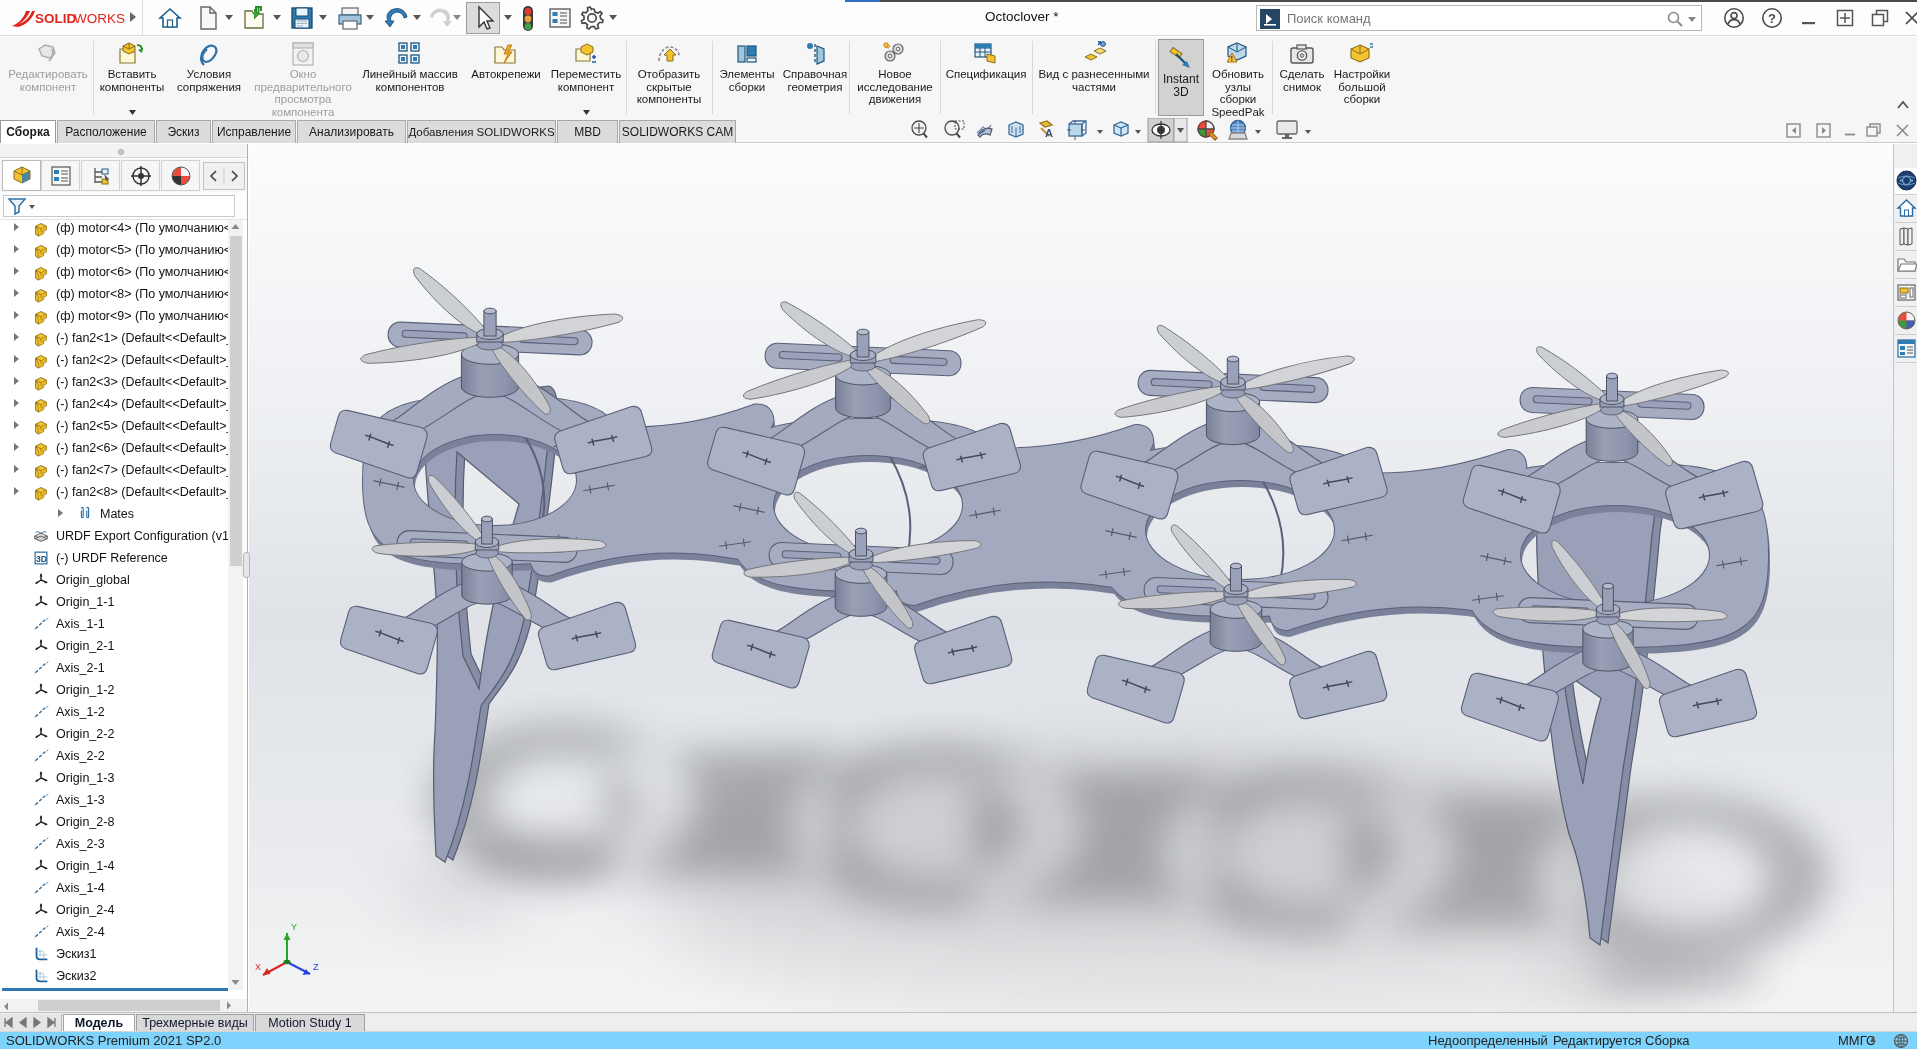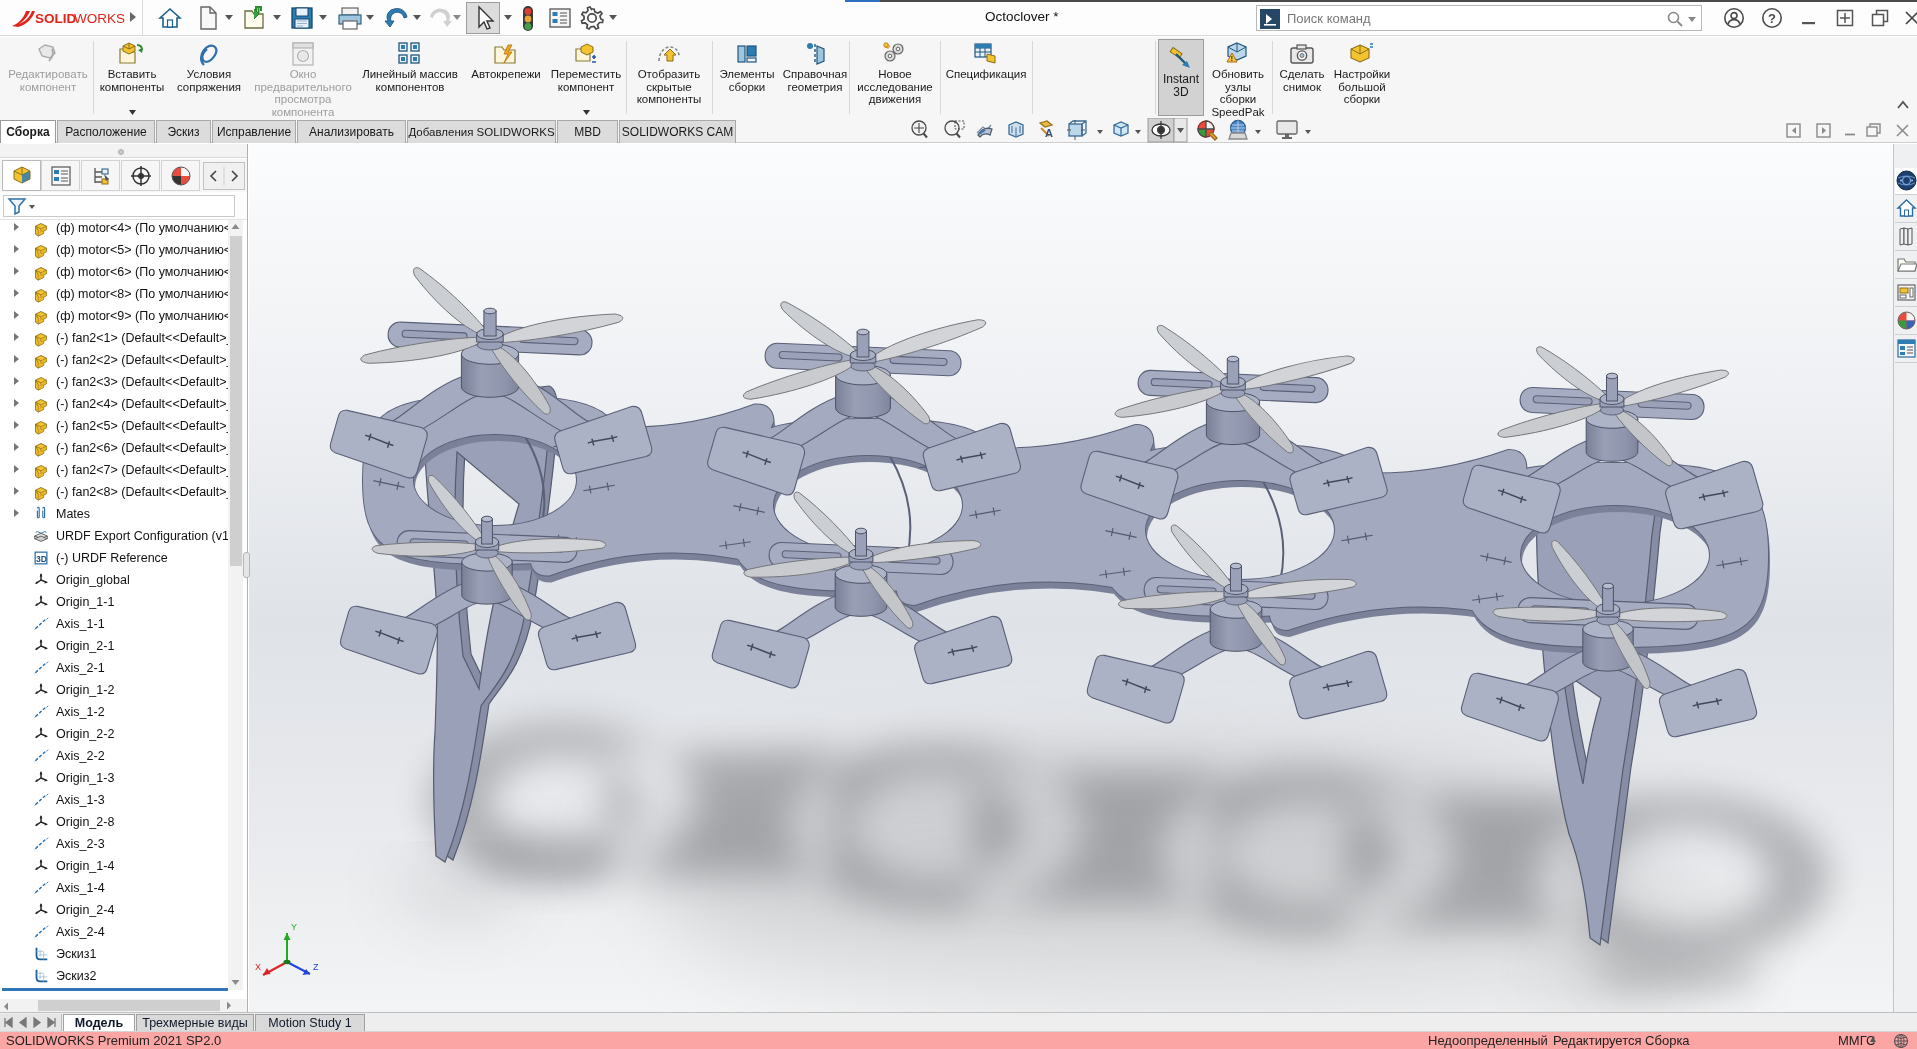--- a/index.html
+++ b/index.html
@@ -5,21 +5,21 @@
 * { margin:0; padding:0; box-sizing:border-box; }
 html,body { width:1917px; height:1049px; overflow:hidden; font-family:"Liberation Sans",sans-serif; background:#fff; }
 .abs { position:absolute; }
 #titlebar { left:0; top:0; width:1917px; height:36px; background:#fdfdfd; border-bottom:1px solid #d9d9d9; }
 #ribbon { left:0; top:37px; width:1917px; height:81px; background:#f6f6f7; }
 #tabrow { left:0; top:118px; width:1917px; height:25px; background:#f6f6f7; border-bottom:1px solid #cdcdcd; }
 #leftpanel { left:0; top:144px; width:248px; height:868px; background:#ffffff; border-right:1px solid #b0b0b0; }
 #viewport { left:249px; top:144px; width:1644px; height:868px; }
 #taskpane { left:1893px; top:144px; width:24px; height:868px; background:#eef0f2; border-left:1px solid #c5c5c5; }
 #bottomtabs { left:0; top:1012px; width:1917px; height:19px; background:#eeeeee; border-top:1px solid #c0c0c0; }
-#statusbar { left:0; top:1031px; width:1917px; height:18px; background:#fca5a5; border-top:1px solid #d5d5d5; font-size:13px; color:#222; }
+#statusbar { left:0; top:1031px; width:1917px; height:18px; background:#7dd3fc; border-top:1px solid #d5d5d5; font-size:13px; color:#222; }
 .sep { position:absolute; top:4px; bottom:4px; width:1px; background:#d8d8d8; }
 .rbtn { position:absolute; top:0; height:81px; text-align:center; font-size:11.5px; color:#1a1a1a; line-height:12.5px; }
 .rbtn .ric { display:block; margin:4px auto 1px; width:26px; height:26px; }
 .rbtn.dis { color:#9d9d9d; }
 .tab { position:absolute; top:2px; height:23px; line-height:22px; font-size:12px; color:#1a1a1a; text-align:center; background:#dcdcdc; border:1px solid #a9a9a9; border-bottom:none; white-space:nowrap; overflow:hidden; }
 .tab.active { background:#ffffff; font-weight:bold; border:1px solid #9a9a9a; border-bottom:none; z-index:2; }
 .trow { position:absolute; left:0; width:100%; height:22px; font-size:12.5px; color:#111; line-height:22px; white-space:nowrap; }
 .trow .exp { position:absolute; left:14px; top:6px; width:0; height:0; border-left:5px solid #777; border-top:4px solid transparent; border-bottom:4px solid transparent; }
 .trow .lbl { position:absolute; left:56px; top:0; }
 .trow .ticon { position:absolute; left:32px; top:2px; width:18px; height:18px; }
@@ -282,20 +282,32 @@
   <div class="rbtn" style="left:942px;width:88px;">
     <svg class="ric" viewBox="0 0 26 26">
         <rect x="2" y="3" width="16" height="13" fill="#e9f2f9" stroke="#20567e" stroke-width="1.2"></rect>
         <path d="M2 7 L18 7 M2 11 L18 11 M7 3 L7 16 M12 3 L12 16" stroke="#20567e" stroke-width="1"></path>
         <rect x="2" y="3" width="16" height="4" fill="#2d7db3"></rect>
         <path d="M14 13 L22 15 L22 22 L14 20 Z" fill="#f4c430" stroke="#8a6d1a" stroke-width="1"></path>
       </svg>
     Спецификация
   </div>
   <div class="sep" style="left:1032px;"></div>
+  <div class="rbtn" style="left:1034px;width:120px;">
+    <svg class="ric" viewBox="0 0 26 26">
+        <path d="M4 16 L10 13 L16 16 L10 19 Z" fill="#f4c430" stroke="#8a6d1a" stroke-width="1"></path>
+        <path d="M13 10 L19 7 L25 10 L19 13 Z" fill="#f5d878" stroke="#8a6d1a" stroke-width="1"></path>
+        <path d="M17 4 L20 1 M20 1 L17 1 M20 1 L20 4" stroke="#2255aa" stroke-width="1.3" fill="none"></path>
+        <circle cx="22" cy="3" r="2.4" fill="#6fa8d6" stroke="#20567e"></circle>
+      </svg>
+    Вид с разнесенными<br>частями
+    <svg class="abs" style="left:56px;top:86px;" width="9" height="7">
+        <path d="M1 1 L8 1 L4.5 6 Z" fill="#333"></path>
+      </svg>
+  </div>
   <div class="sep" style="left:1155px;"></div>
   <div class="abs" style="left:1158px;top:2px;width:46px;height:77px;background:#d2d2d2;border:1px solid #9b9b9b;text-align:center;font-size:12px;line-height:13px;color:#1a1a1a;">
     <svg style="display:block;margin:5px auto 2px;" width="26" height="26" viewBox="0 0 26 26">
         <path d="M3 5 L14 5 L14 10 L3 10 Z" fill="#f4c430" stroke="#8a6d1a" transform="rotate(35 8 7)"></path>
         <path d="M8 9 L19 20" stroke="#20567e" stroke-width="2.4"></path>
         <path d="M22 23 L14 20 L19 16 Z" fill="#2d7db3"></path>
       </svg>
     Instant<br>3D
   </div>
   <div class="rbtn" style="left:1206px;width:64px;">
@@ -598,21 +610,21 @@
         </svg>
         <span class="lbl">(-) fan2&lt;7&gt; (Default&lt;&lt;Default&gt;_</span>
       </div>
 <div class="trow" style="top:264px;">
         <span class="exp"></span>
         <svg class="ticon" viewBox="0 0 18 20">
           <use href="#i-part"></use>
         </svg>
         <span class="lbl">(-) fan2&lt;8&gt; (Default&lt;&lt;Default&gt;_</span>
       </div>
-<div class="trow" style="top:286px;">
+<div class="trow" style="top:286px;margin-left:44px;">
         <span class="exp"></span>
         <svg class="ticon" viewBox="0 0 18 20">
           <use href="#i-clip"></use>
         </svg>
         <span class="lbl">Mates</span>
       </div>
 <div class="trow" style="top:308px;">
         <svg class="ticon" viewBox="0 0 18 20">
           <use href="#i-urdf"></use>
         </svg>

